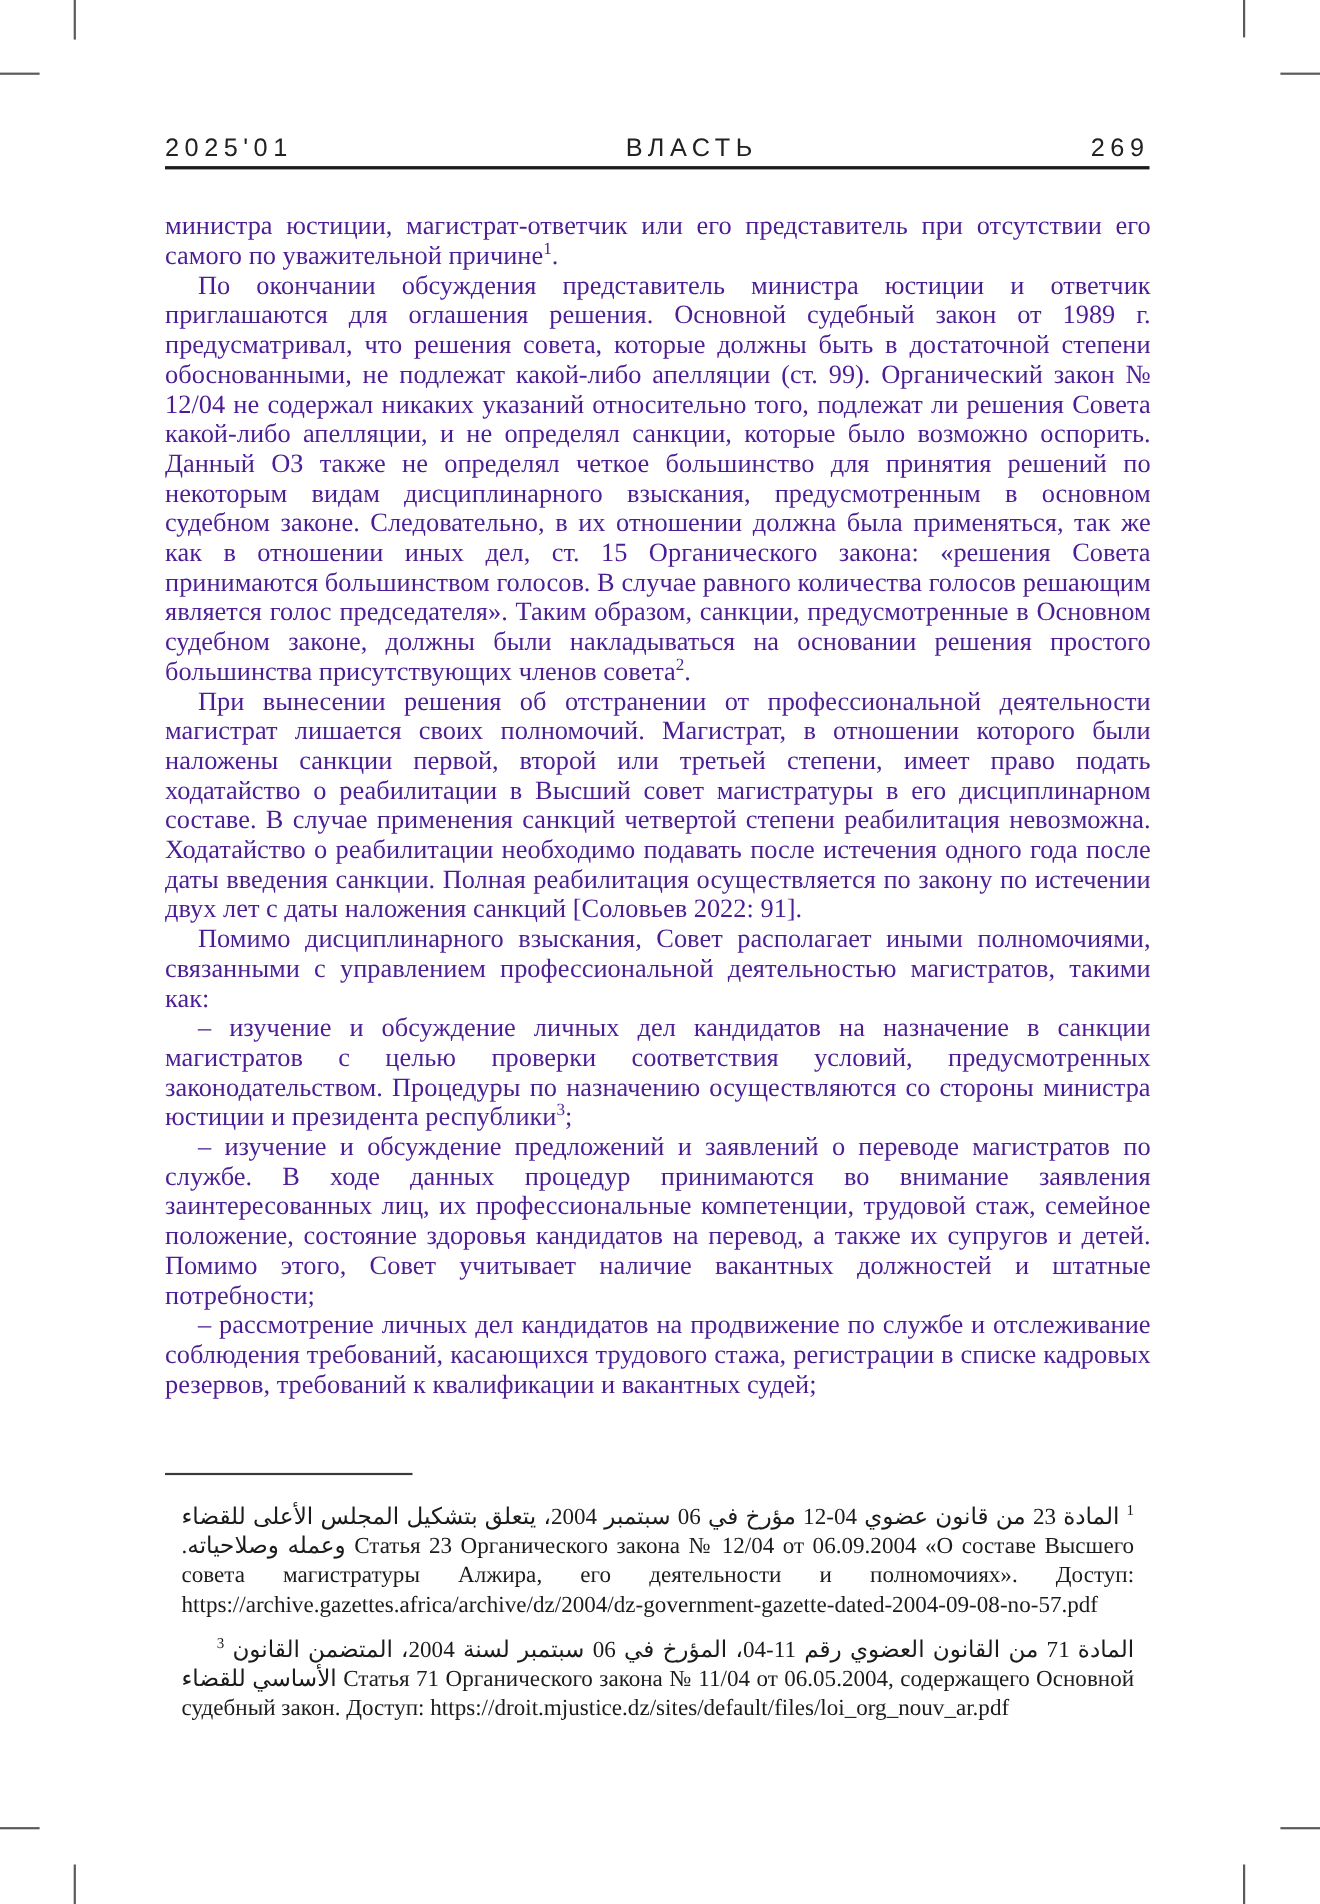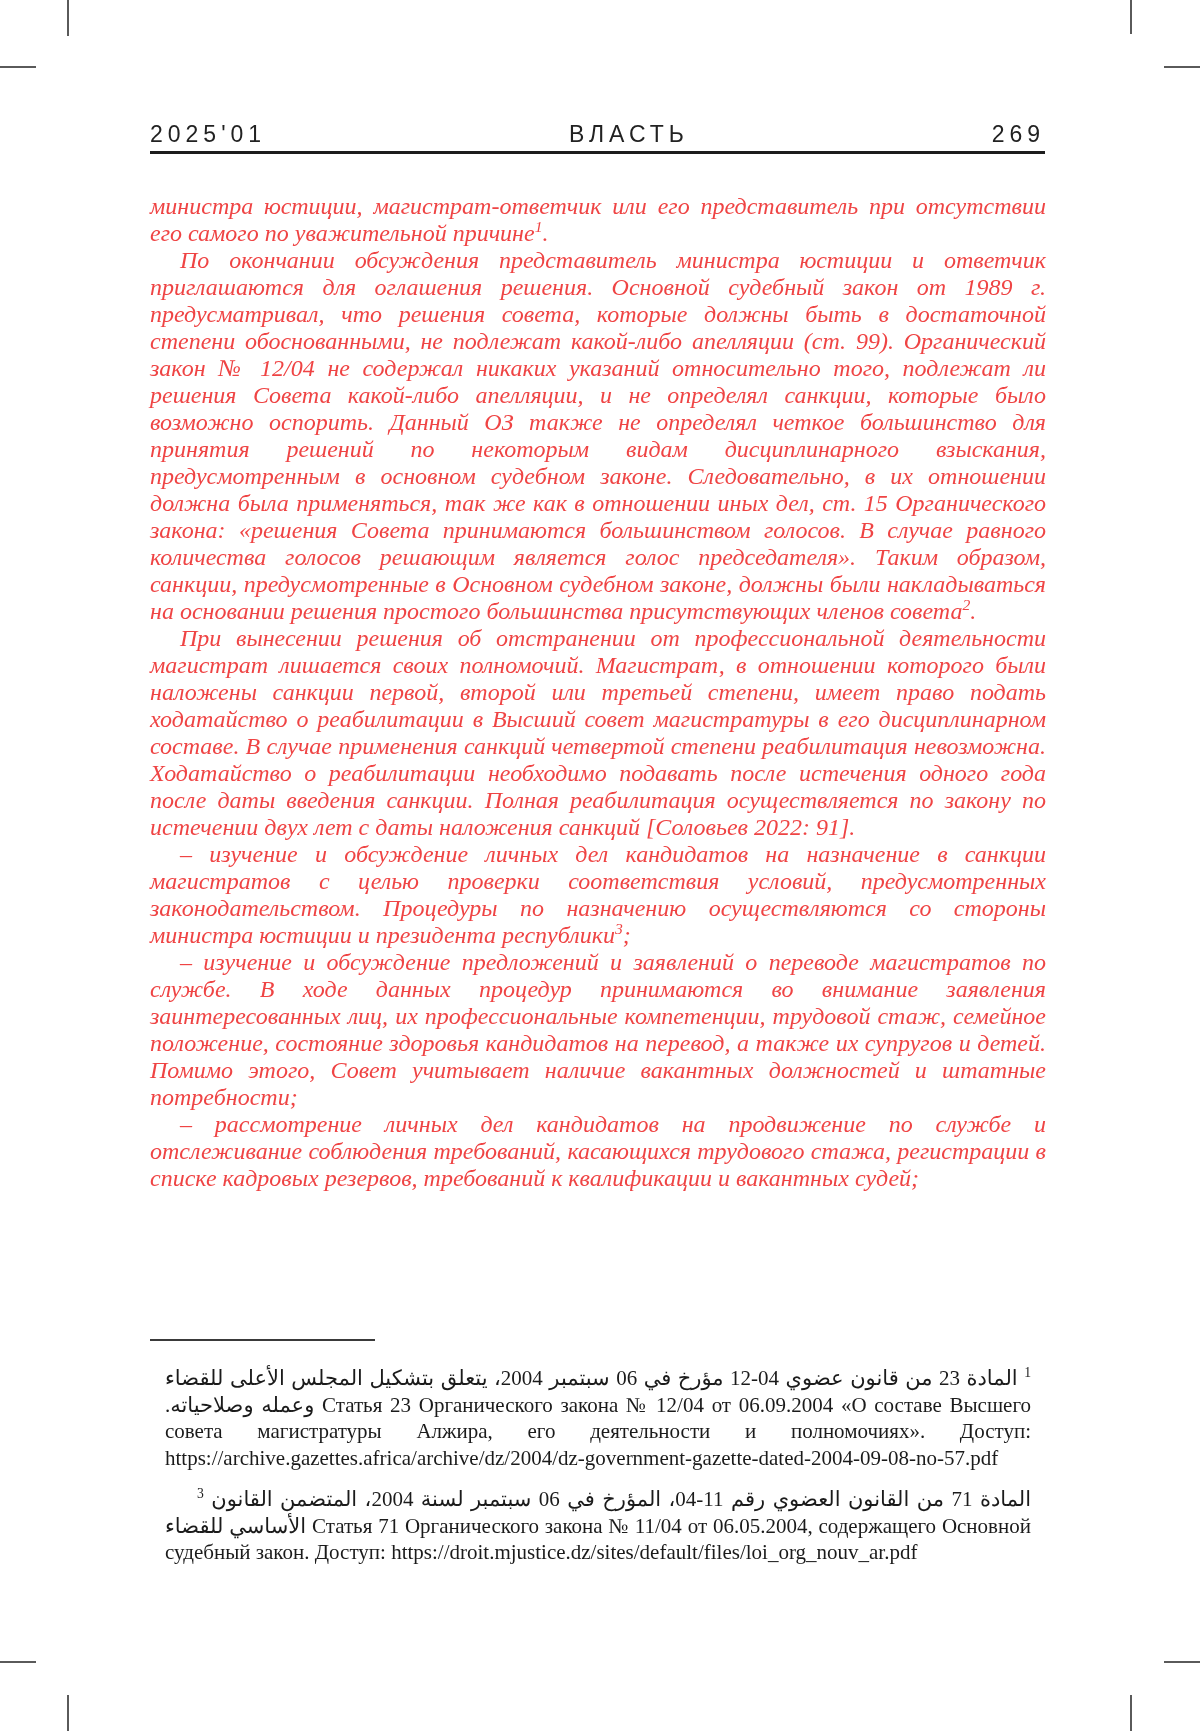--- a/index.html
+++ b/index.html
@@ -17,22 +17,21 @@
     letter-spacing:5px; color:#222; white-space:nowrap;
   }
   .header-rule {
     position:absolute; left:150px; top:151px; width:895px; height:3px;
     background:#1d1d1d;
   }
   
   .article-body {
     position:absolute; left:150px; top:193px; width:896px;
     font-size:24px; line-height:27px; text-align:justify;
-    color:#ef4444;
-    font-style:italic;
+    color:#4c1d95;
   }
   .para { text-indent:30px; margin:0; }
   .para.no-indent { text-indent:0; }
   sup.ref {
     font-size:0.65em; line-height:0; vertical-align:super;
   }
   
   .footnote-rule {
     position:absolute; left:150px; top:1339px; width:225px; height:2px;
     background:#3a3a3a;
@@ -63,20 +62,21 @@
     <span>2025'01</span>
     <span>ВЛАСТЬ</span>
     <span>269</span>
   </div>
   <div class="header-rule"></div>
 
   <div class="article-body">
     <p class="para no-indent"><span>министра юстиции, магистрат-ответчик или его представитель при отсутствии его самого по уважительной причине</span><sup class="ref">1</sup><span>.</span></p>
     <p class="para"><span>По окончании обсуждения представитель министра юстиции и ответчик приглашаются для оглашения решения. Основной судебный закон от 1989 г. предусматривал, что решения совета, которые должны быть в достаточной степени обоснованными, не подлежат какой-либо апелляции (ст. 99). Органический закон № 12/04 не содержал никаких указаний относительно того, подлежат ли решения Совета какой-либо апелляции, и не определял санкции, которые было возможно оспорить. Данный ОЗ также не определял четкое большинство для принятия решений по некоторым видам дисциплинарного взыскания, предусмотренным в основном судебном законе. Следовательно, в их отношении должна была применяться, так же как в отношении иных дел, ст. 15 Органического закона: «решения Совета принимаются большинством голосов. В случае равного количества голосов решающим является голос председателя». Таким образом, санкции, предусмотренные в Основном судебном законе, должны были накладываться на основании решения простого большинства присутствующих членов совета</span><sup class="ref">2</sup><span>.</span></p>
     <p class="para"><span>При вынесении решения об отстранении от профессиональной деятельности магистрат лишается своих полномочий. Магистрат, в отношении которого были наложены санкции первой, второй или третьей степени, имеет право подать ходатайство о реабилитации в Высший совет магистратуры в его дисциплинарном составе. В случае применения санкций четвертой степени реабилитация невозможна. Ходатайство о реабилитации необходимо подавать после истечения одного года после даты введения санкции. Полная реабилитация осуществляется по закону по истечении двух лет с даты наложения санкций [Соловьев 2022: 91].</span></p>
+    <p class="para"><span>Помимо дисциплинарного взыскания, Совет располагает иными полномочиями, связанными с управлением профессиональной деятельностью магистратов, такими как:</span></p>
     <p class="para"><span>– изучение и обсуждение личных дел кандидатов на назначение в санкции магистратов с целью проверки соответствия условий, предусмотренных законодательством. Процедуры по назначению осуществляются со стороны министра юстиции и президента республики</span><sup class="ref">3</sup><span>;</span></p>
     <p class="para"><span>– изучение и обсуждение предложений и заявлений о переводе магистратов по службе. В ходе данных процедур принимаются во внимание заявления заинтересованных лиц, их профессиональные компетенции, трудовой стаж, семейное положение, состояние здоровья кандидатов на перевод, а также их супругов и детей. Помимо этого, Совет учитывает наличие вакантных должностей и штатные потребности;</span></p>
     <p class="para"><span>– рассмотрение личных дел кандидатов на продвижение по службе и отслеживание соблюдения требований, касающихся трудового стажа, регистрации в списке кадровых резервов, требований к квалификации и вакантных судей;</span></p>
   </div>
 
   <div class="footnote-rule"></div>
   <div class="footnotes">
     <p class="footnote fn-rtl-start"><span class="ar" dir="rtl"><sup class="ref">1</sup> <span>المادة 23 من قانون عضوي 04-12 مؤرخ في 06 سبتمبر 2004، يتعلق بتشكيل المجلس الأعلى للقضاء وعمله وصلاحياته.</span></span> <span>Статья 23 Органического закона № 12/04 от 06.09.2004 «О составе Высшего совета магистратуры Алжира, его деятельности и полномочиях». Доступ: https://archive.gazettes.africa/archive/dz/2004/dz-government-gazette-dated-2004-09-08-no-57.pdf</span></p>
     <p class="footnote"><sup class="ref">3</sup> <span class="ar" dir="rtl">المادة 71 من القانون العضوي رقم 11-04، المؤرخ في 06 سبتمبر لسنة 2004، المتضمن القانون الأساسي للقضاء</span> <span>Статья 71 Органического закона № 11/04 от 06.05.2004, содержащего Основной судебный закон. Доступ: https://droit.mjustice.dz/sites/default/files/loi_org_nouv_ar.pdf</span></p>
   </div>

